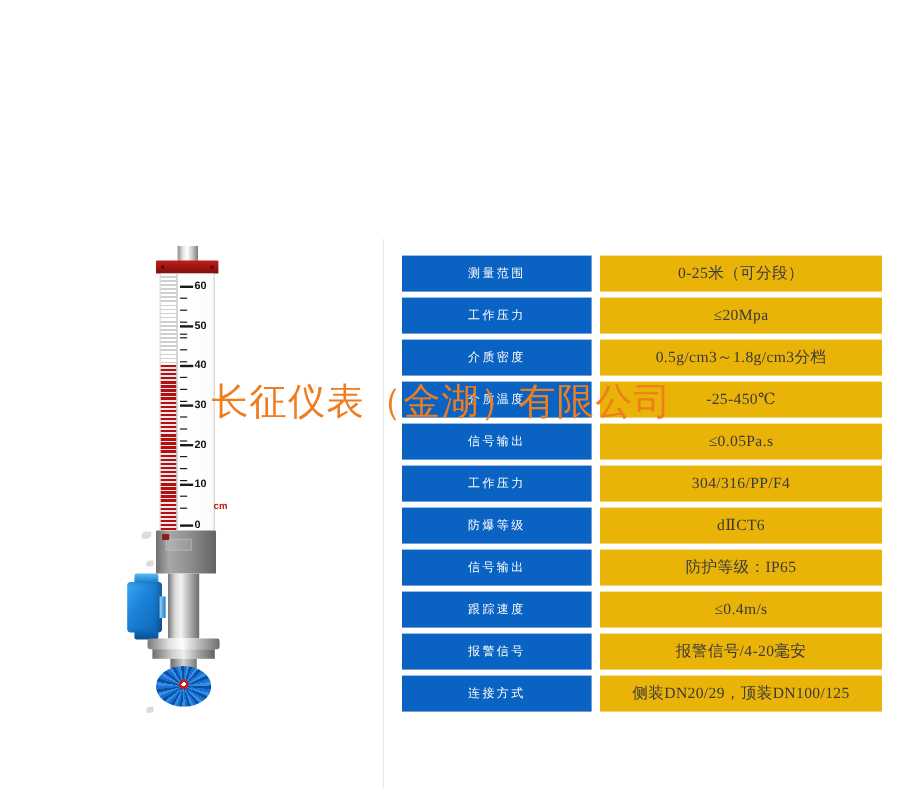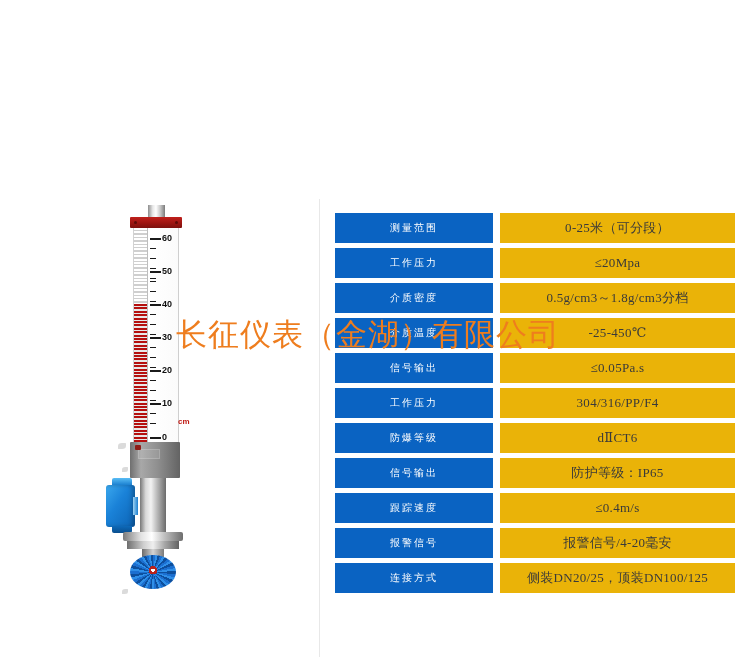--- a/index.html
+++ b/index.html
@@ -139,27 +139,26 @@
     left: 12px;
     font-size: 9px;
     font-weight: bold;
     color: #111111;
     line-height: 1;
     transform: translateY(-4px);
     font-family: "Liberation Sans", sans-serif;
   }
   .unit-lbl {
     position: absolute;
-    left: 8px;
+    left: 28px;
     font-size: 8px;
     font-weight: bold;
     color: #bf1a14;
     line-height: 1;
     transform: translateY(-4px);
-    padding-left: 20px;
   }
 
   
   .xmitter {
     position: absolute;
     left: 106px; top: 286px;
     width: 29px; height: 42px;
     background: linear-gradient(125deg,#3ba8ee 0%,#1a82d8 42%,#0c63b4 100%);
     border-radius: 3px;
     box-shadow: inset -3px 0 4px rgba(0,0,0,.25);
@@ -464,20 +463,20 @@
 
     <div class="spec-row">
       <div class="spec-label">报警信号</div>
       <div class="spec-gap"></div>
       <div class="spec-value">报警信号/4-20毫安</div>
     </div>
 
     <div class="spec-row">
       <div class="spec-label">连接方式</div>
       <div class="spec-gap"></div>
-      <div class="spec-value">侧装DN20/25，顶装DN100/125</div>
+      <div class="spec-value">侧装DN20/29，顶装DN100/125</div>
     </div>
 
   </div>
 
   <div id="watermark">长征仪表（金湖）有限公司</div>
 
 </div>
 
 </body></html>

